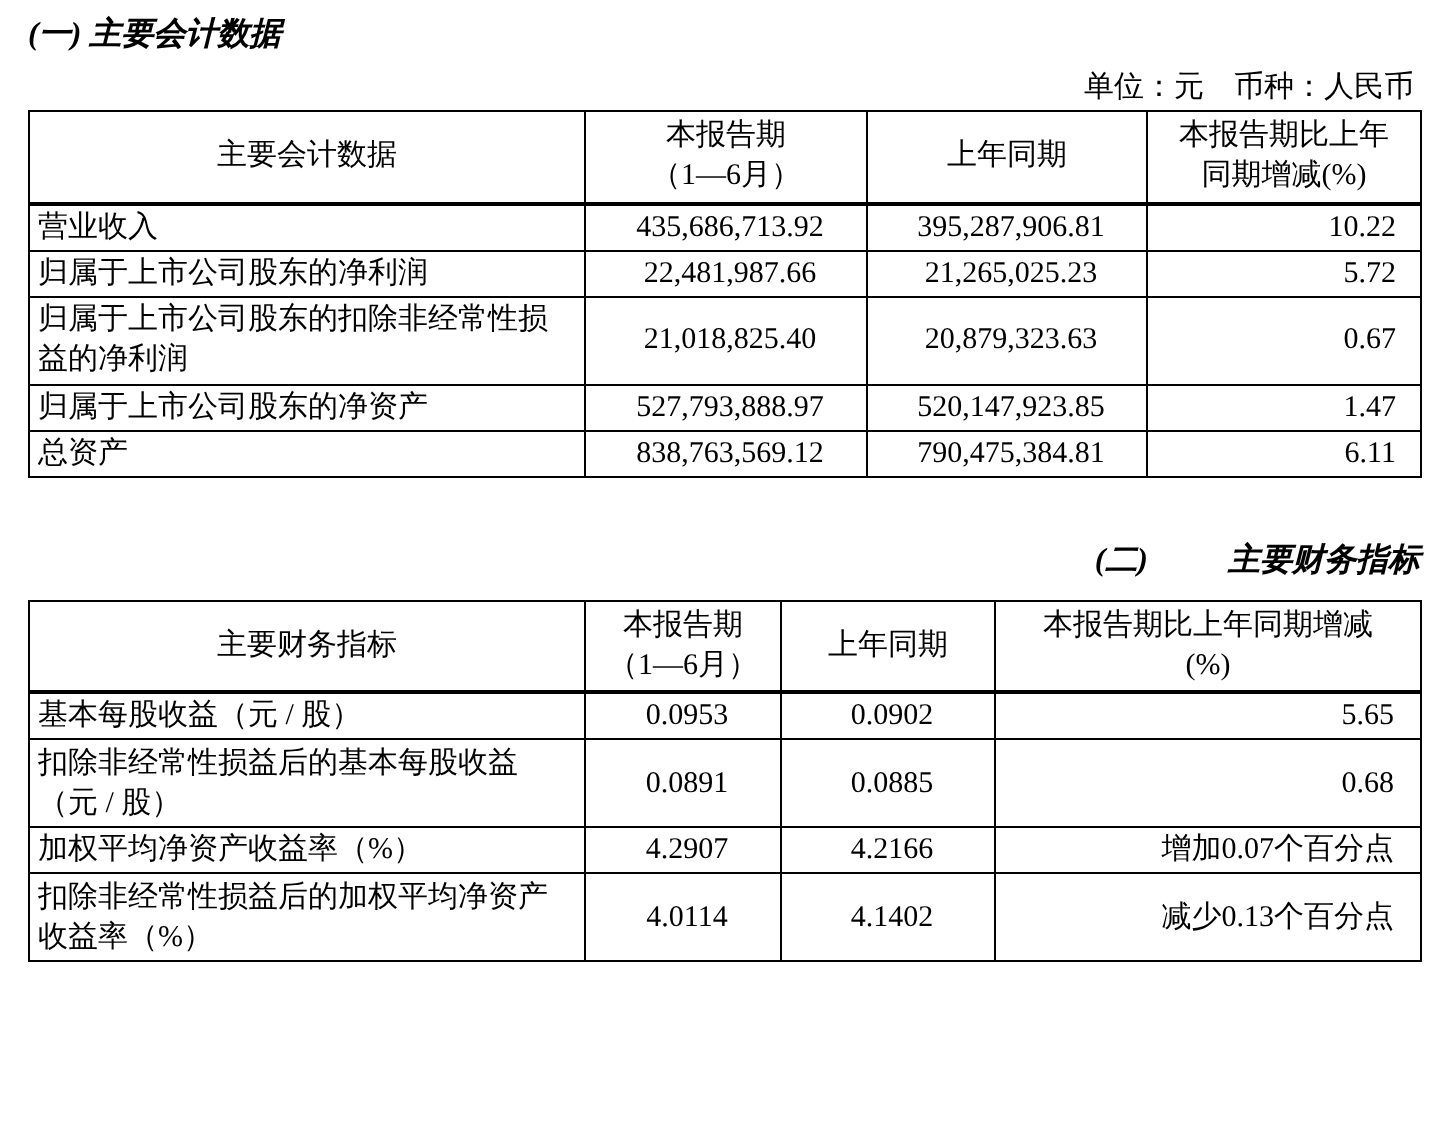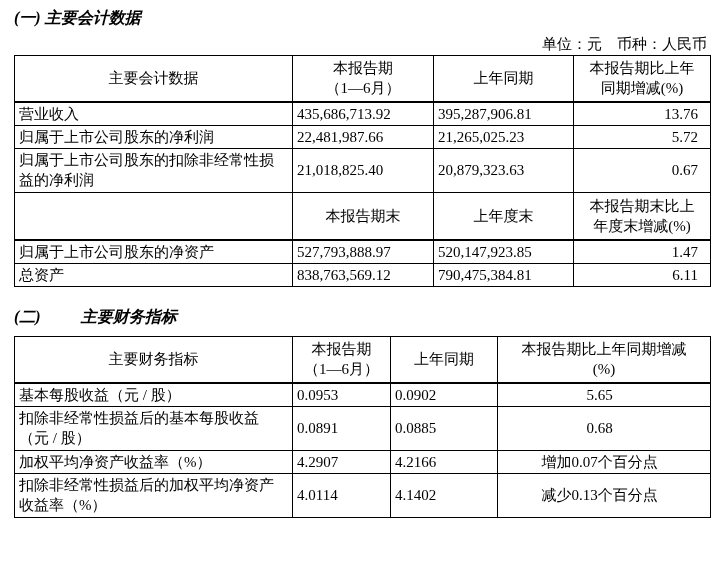--- a/index.html
+++ b/index.html
@@ -12,21 +12,21 @@
     overflow: hidden;
   }
   .page { padding: 8px 5px 0 14px; }
 
   .sec-title {
     font-weight: bold;
     font-size: 16px;
     line-height: 20px;
     font-style: italic;
   }
-  .sec2 { margin-top: 20px; margin-bottom: 9px; }
+  .sec2 { margin-top: 32px; margin-bottom: 9px; text-align: right; }
   .title-gap { display: inline-block; width: 40px; }
 
   .unit-note {
     width: 696px;
     text-align: right;
     font-size: 15px;
     line-height: 18px;
     margin: 7px 0 2px 0;
     padding-right: 3px;
   }
@@ -54,23 +54,23 @@
   }
   tr.midhdr td {
     text-align: center;
     white-space: pre-line;
     border-bottom-width: 2px;
     height: 48px;
   }
   tr.single { height: 22px; margin-top: 36px; }
   tr.double { height: 44px; }
   td.lbl { text-align: left; }
-  td.num { text-align: left; padding-right: 0; }
+  td.num { text-align: center; padding-right: 0; }
   td.pct { text-align: right; padding-right: 12px; }
-  .t2 td.pct { padding-right: 13px; text-align: center; }
+  .t2 td.pct { padding-right: 13px; }
 
   
   .t1 col.c1 { width: 278px; }
   .t1 col.c2 { width: 141px; }
   .t1 col.c3 { width: 140px; }
   .t1 col.c4 { width: 137px; }
   
   .t2 col.c1 { width: 278px; }
   .t2 col.c2 { width: 98px; }
   .t2 col.c3 { width: 107px; }
@@ -100,40 +100,33 @@
         <td>本报告期
 （1—6月）</td>
         <td>上年同期</td>
         <td>本报告期比上年
 同期增减(%)</td>
       </tr>
       <tr class="single">
         <td class="lbl">营业收入</td>
         <td class="num">435,686,713.92</td>
         <td class="num">395,287,906.81</td>
-        <td class="pct">13.76</td>
+        <td class="pct">10.22</td>
       </tr>
       <tr class="single">
         <td class="lbl">归属于上市公司股东的净利润</td>
         <td class="num">22,481,987.66</td>
         <td class="num">21,265,025.23</td>
         <td class="pct">5.72</td>
       </tr>
       <tr class="double">
         <td class="lbl">归属于上市公司股东的扣除非经常性损益的净利润</td>
         <td class="num">21,018,825.40</td>
         <td class="num">20,879,323.63</td>
         <td class="pct">0.67</td>
-      </tr>
-      <tr class="midhdr">
-        <td></td>
-        <td>本报告期末</td>
-        <td>上年度末</td>
-        <td>本报告期末比上
-年度末增减(%)</td>
       </tr>
       <tr class="single">
         <td class="lbl">归属于上市公司股东的净资产</td>
         <td class="num">527,793,888.97</td>
         <td class="num">520,147,923.85</td>
         <td class="pct">1.47</td>
       </tr>
       <tr class="single">
         <td class="lbl">总资产</td>
         <td class="num">838,763,569.12</td>

